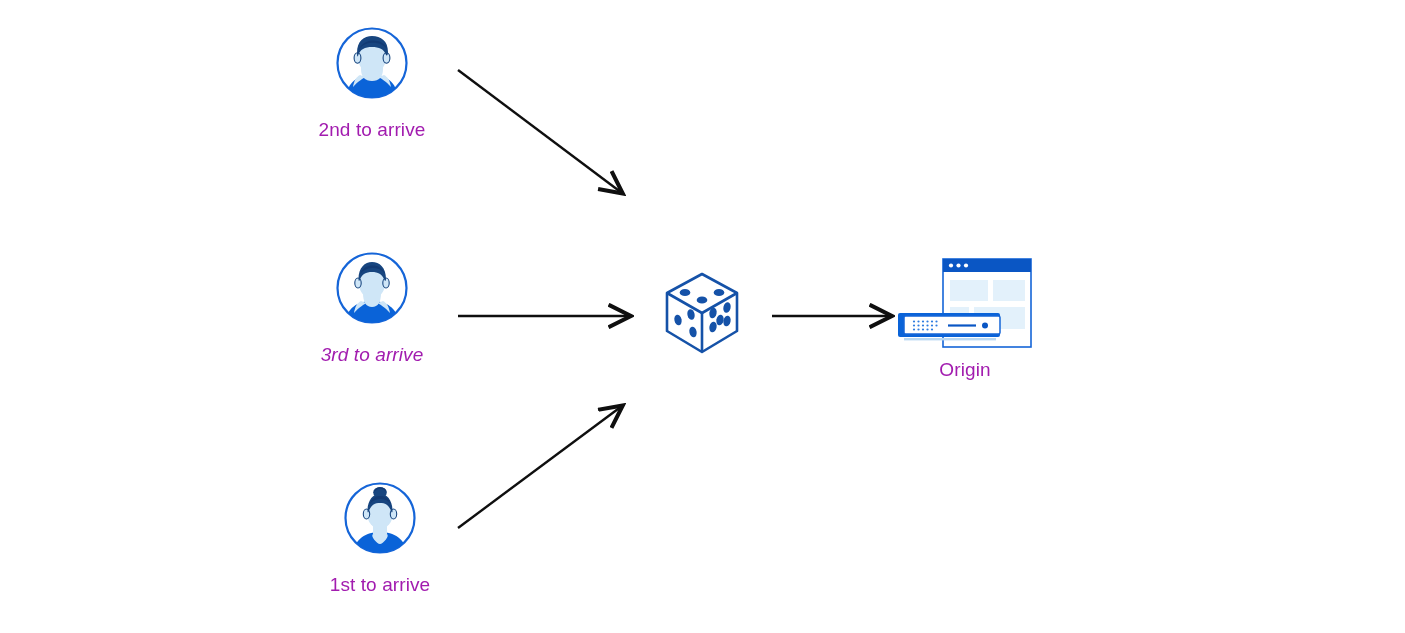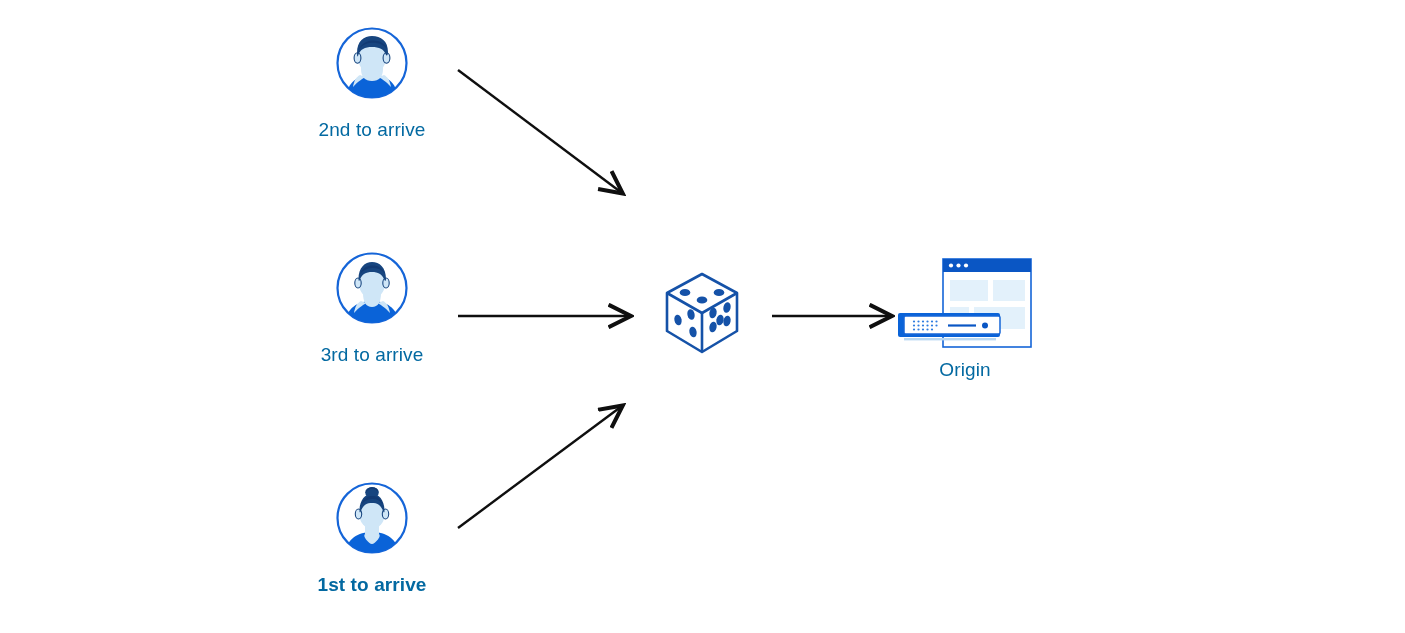--- a/index.html
+++ b/index.html
@@ -26,21 +26,21 @@
     text-align: center;
   }
   .avatar-wrap {
     width: 76px;
     height: 76px;
     margin: 0 auto;
   }
   .node-label {
     font-family: "Liberation Sans", sans-serif;
     font-size: 19px;
-    color: #0369a1;
+    color: #a21caf;
     letter-spacing: 0.1px;
     white-space: nowrap;
     text-align: center;
   }
   .avatar-label {
     margin-top: 18px;
   }
   .dice-node {
     width: 90px;
     height: 90px;
@@ -108,21 +108,21 @@
           <path d="M23 28 C23 16 30 11 38 11 C47 11 54 16 54 27 C54 30 53 31 52 30
                    C50 24 45 22 38 22 C31 22 26 24 24 31 C23.4 32 23 31 23 28 Z" fill="#17457f"></path>
           <path d="M24.5 25 C28 18 33 15.5 39.5 15.5 C46 15.5 51 18.5 53 24
                    C49.5 19.5 44 17.5 38 17.8 C32 18 27.5 20.5 24.5 25 Z" fill="#123a73"></path>
         </g>
       </svg>
     </div>
     <div class="node-label avatar-label">2nd to arrive</div>
   </div>
 
-  <div class="node avatar-node" style="left:292px; top:250px;">
+  <div class="node avatar-node" style="left:292px; top:250px;font-style:italic;">
     <div class="avatar-wrap">
       <svg viewBox="0 0 76 76" width="76" height="76">
         <defs>
           <clipPath id="cl2">
               <circle cx="38" cy="38" r="34.5"></circle>
             </clipPath>
         </defs>
         <circle cx="38" cy="38" r="34.5" fill="#ffffff" stroke="#1565d8" stroke-width="2.2"></circle>
         <g clip-path="url(#cl2)">
           <path d="M11 76 C11 59 23 51 38 51 C53 51 65 59 65 76 Z" fill="#0a63d8"></path>
@@ -136,21 +136,21 @@
                    C52 31 51.2 31.5 50.5 30 C48 24 44 22 38 22 C32 22 28 24 25.8 30
                    C25.2 31.5 24.5 31 24.5 29 Z" fill="#17457f"></path>
           <path d="M26 24 C29 17.5 33.5 15.5 38.5 15.5 C44 15.5 48.6 18 50.8 23.5
                    C47.5 19.5 43 17.8 38 18 C33 18.2 29 20.3 26 24 Z" fill="#123a73"></path>
         </g>
       </svg>
     </div>
     <div class="node-label avatar-label">3rd to arrive</div>
   </div>
 
-  <div class="node avatar-node" style="left:292px; top:480px;font-weight:bold;">
+  <div class="node avatar-node" style="left:300px; top:480px;">
     <div class="avatar-wrap">
       <svg viewBox="0 0 76 76" width="76" height="76">
         <defs>
           <clipPath id="cl3">
               <circle cx="38" cy="38" r="34.5"></circle>
             </clipPath>
         </defs>
         <circle cx="38" cy="38" r="34.5" fill="#ffffff" stroke="#1565d8" stroke-width="2.2"></circle>
         <g clip-path="url(#cl3)">
           <path d="M11 76 C11 60 23 52 38 52 C53 52 65 60 65 76 Z" fill="#0a63d8"></path>

